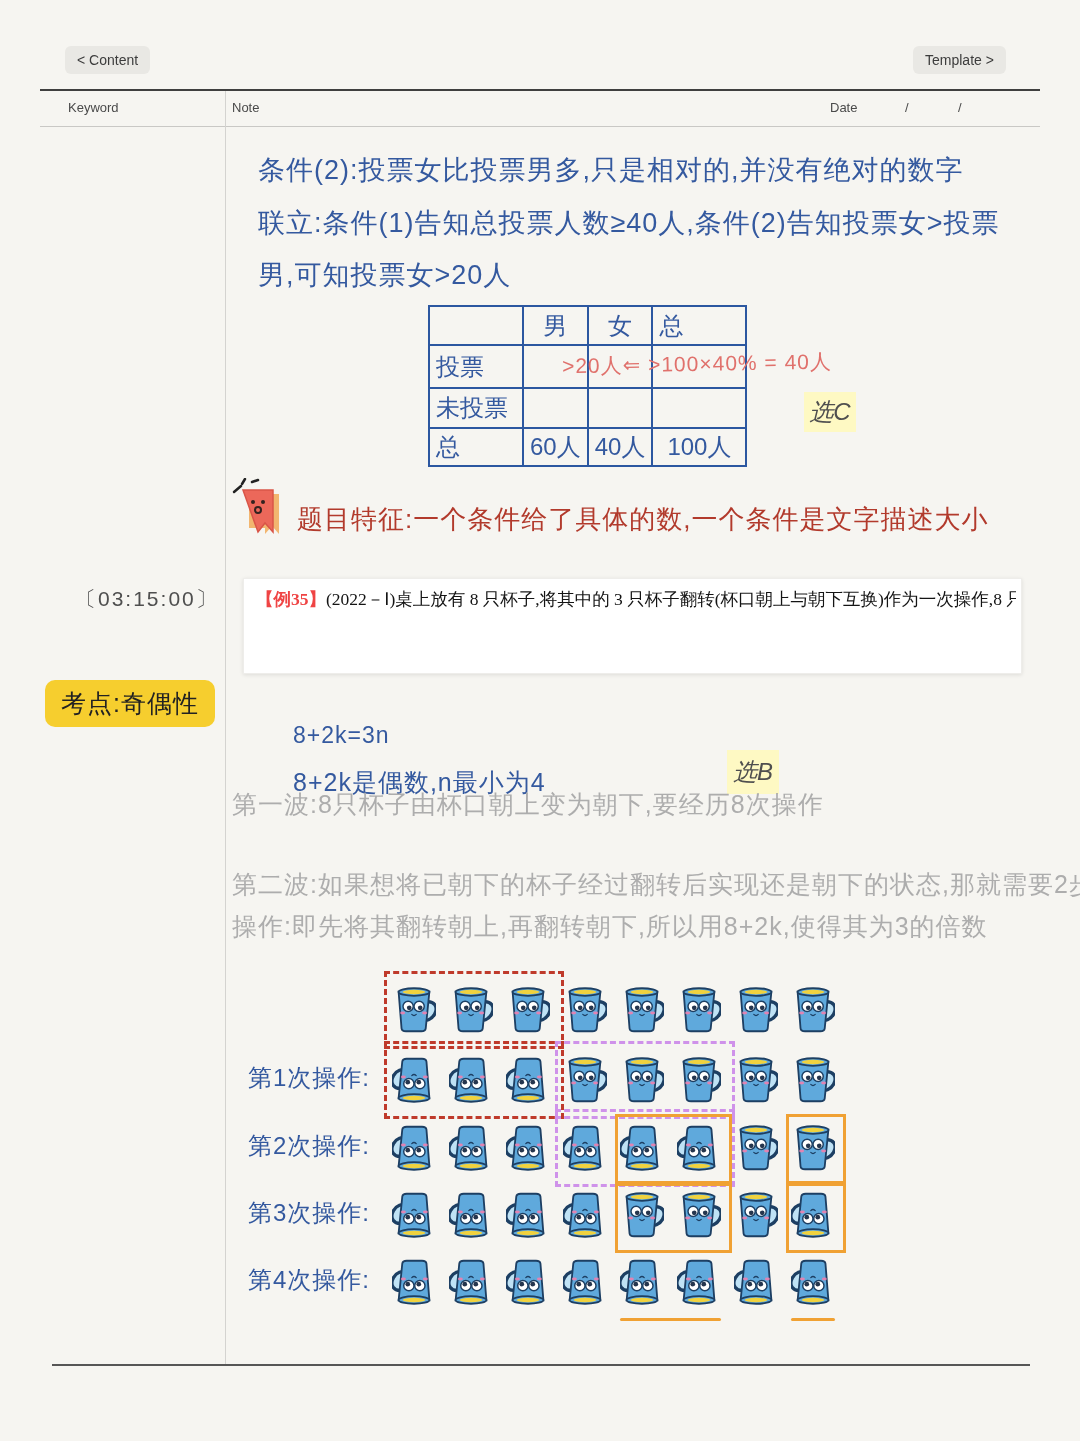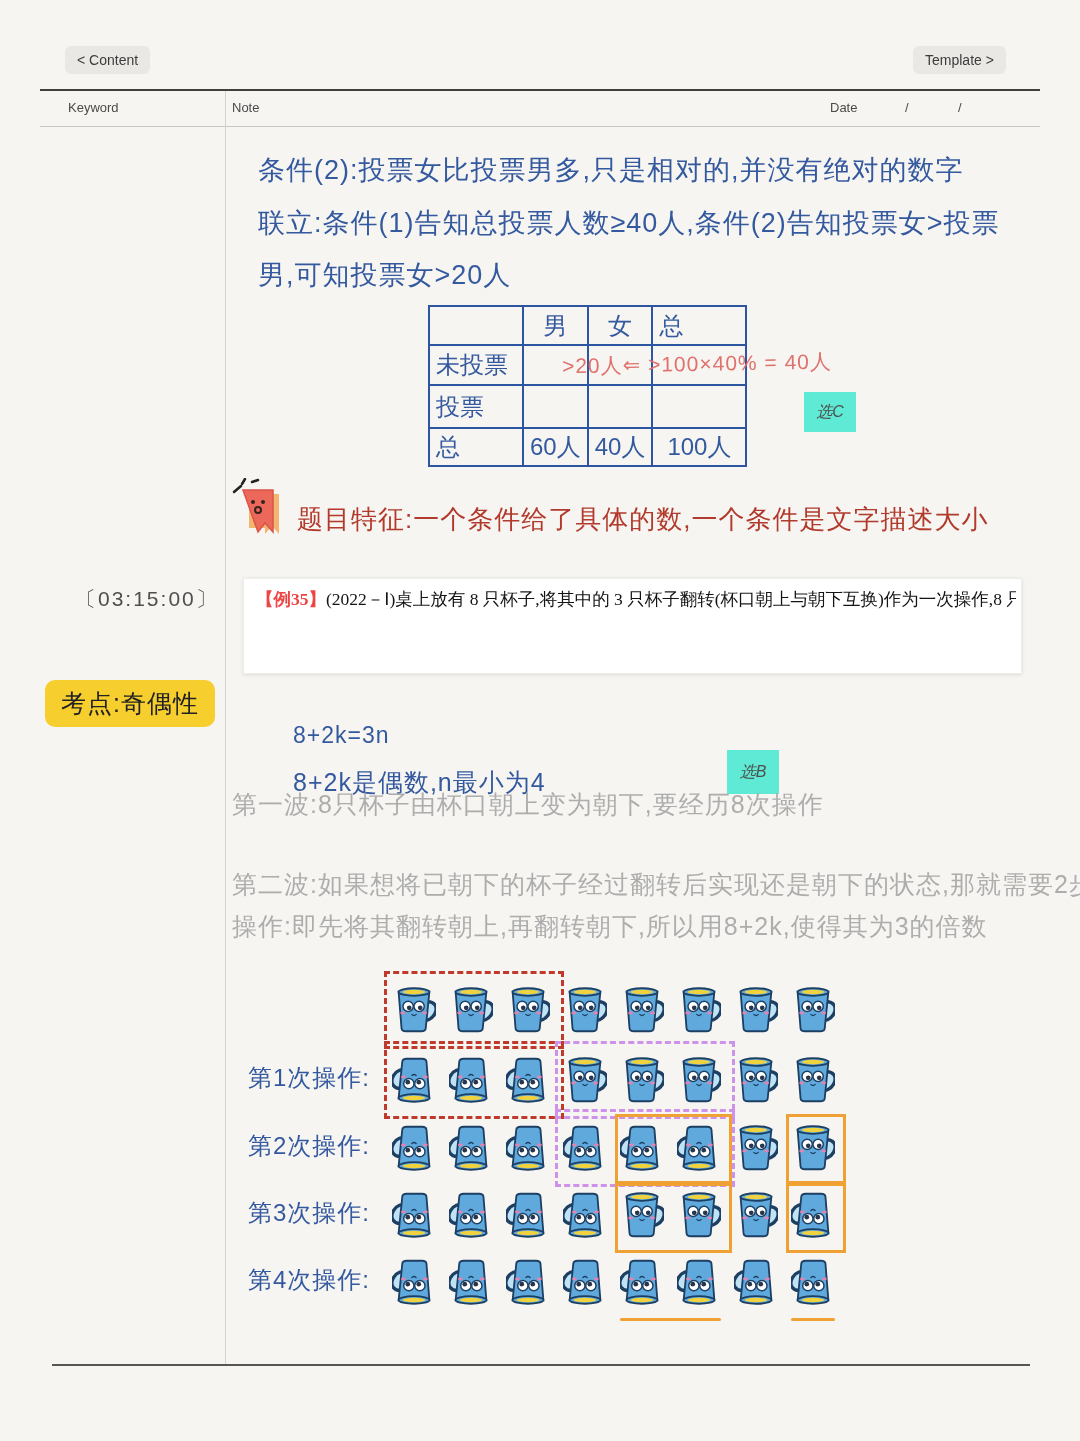--- a/index.html
+++ b/index.html
@@ -39,22 +39,22 @@
     color:#34599f;font-size:24px;
     padding:0 6px;white-space:nowrap;
   }
   td.rowlab{width:80px;height:100%;text-align:left;padding-left:10px;}
   .red-anno{
     color:#e0716c;font-size:21px;letter-spacing:1px;
     white-space:nowrap;transform:rotate(-1deg);
   }
 
   .badge{
-    background:#5eead4;color:#4f4f4f;
-    font-size:16px;font-style:italic;
+    background:#fef9c3;color:#4f4f4f;
+    font-size:24px;font-style:italic;
     display:flex;align-items:center;justify-content:center;
   }
 
   .keypoint{
     background:#f6ce2e;border-radius:10px;
     color:#222;font-size:25px;letter-spacing:1px;
     padding:7px 16px;white-space:nowrap;
   }
 
   
@@ -121,28 +121,28 @@
 <div class="abs hw-blue" style="left:258px;top:257px;">男,可知投票女&gt;20人</div>
 
 <table class="vote abs" style="left:428px;top:305px;">
   <tbody>
       <tr style="height:39px;">
     <td class="rowlab"></td>
     <td style="width:48px;text-align:center;">男</td>
     <td style="width:44px;text-align:center;">女</td>
     <td style="width:80px;">总</td>
   </tr>
+  <tr style="height:43px;">
+    <td class="rowlab">投票</td>
+    <td></td>
+    <td></td>
+    <td></td>
+  </tr>
   <tr style="height:40px;">
     <td class="rowlab">未投票</td>
-    <td></td>
-    <td></td>
-    <td></td>
-  </tr>
-  <tr style="height:43px;">
-    <td class="rowlab">投票</td>
     <td></td>
     <td></td>
     <td></td>
   </tr>
   <tr style="height:38px;">
     <td class="rowlab">总</td>
     <td style="text-align:center;">60人</td>
     <td style="text-align:center;">40人</td>
     <td style="text-align:center;">100人</td>
   </tr>

